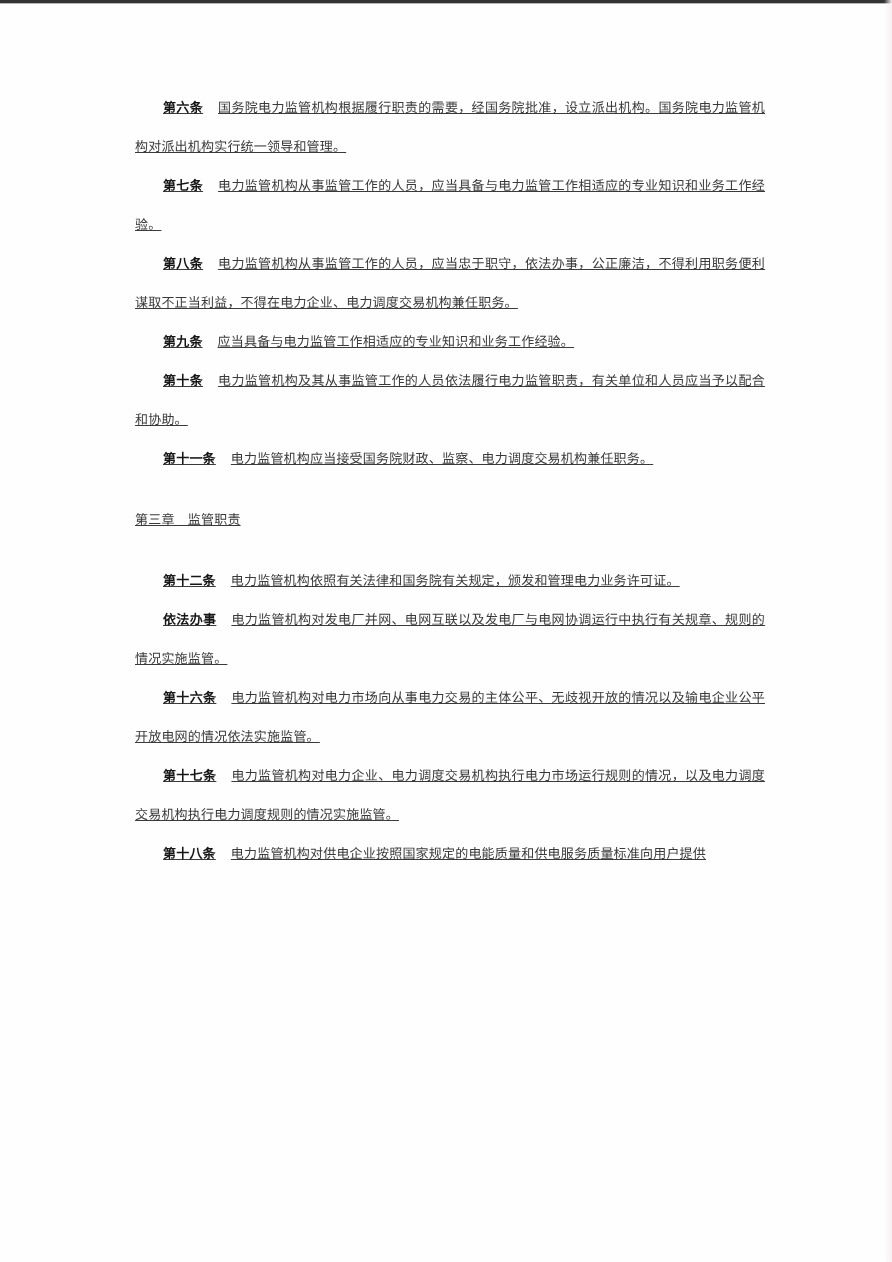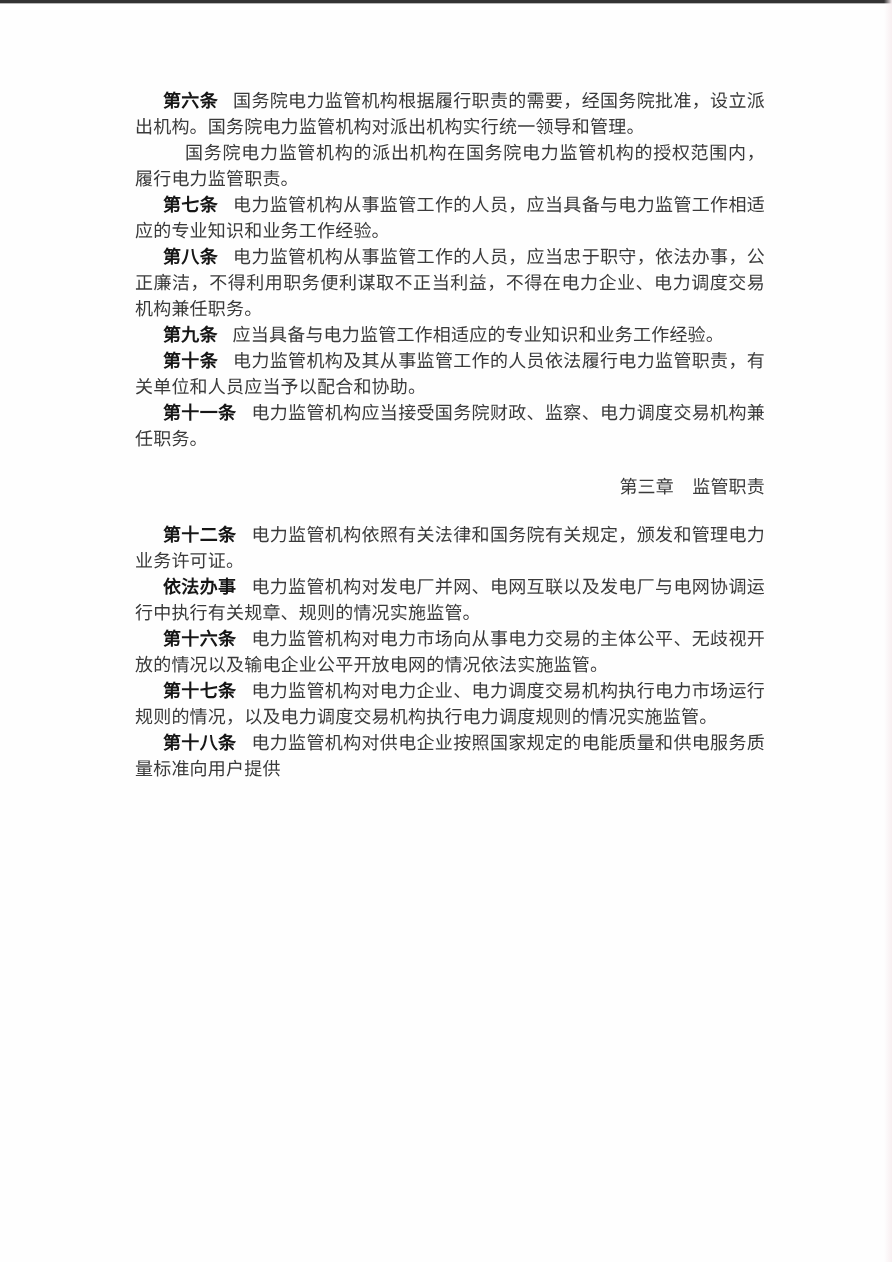--- a/index.html
+++ b/index.html
@@ -28,53 +28,53 @@
     width: 8px;
     height: 1262px;
     background: linear-gradient(to right, rgba(255,255,255,0), #f8eff1);
   }
   .page-content {
     position: absolute;
     left: 135px;
     top: 88px;
     width: 630px;
     color: var(--text-color, #3a3a3a);
-    font-size: 18px;
-    line-height: 26px;
+    font-size: 13px;
+    line-height: 39px;
     letter-spacing: 0.2px;
+    text-decoration: underline;
   }
   p.para {
     margin: 0;
     text-align: justify;
     text-justify: inter-character;
     word-break: break-all;
   }
   p.article { text-indent: 28px; }
   p.sub     { text-indent: 50px; }
   p.chapter {
     text-indent: 0;
-    text-align: right;
+    text-align: left;
     margin: 22px 0;
   }
   .art {
     font-weight: bold;
     color: #161616;
     margin-right: 15px;
   }
 </style>
 </head>
 <body style="background: rgb(254, 254, 254);">
 
 <div class="top-edge"></div>
 <div class="right-edge"></div>
 
 <main class="page-content">
 
 <p class="para article"><b class="art">第六条</b><span>国务院电力监管机构根据履行职责的需要，经国务院批准，设立派出机构。国务院电力监管机构对派出机构实行统一领导和管理。</span></p>
-    <p class="para sub"><span>国务院电力监管机构的派出机构在国务院电力监管机构的授权范围内，履行电力监管职责。</span></p>
     <p class="para article"><b class="art">第七条</b><span>电力监管机构从事监管工作的人员，应当具备与电力监管工作相适应的专业知识和业务工作经验。</span></p>
     <p class="para article"><b class="art">第八条</b><span>电力监管机构从事监管工作的人员，应当忠于职守，依法办事，公正廉洁，不得利用职务便利谋取不正当利益，不得在电力企业、电力调度交易机构兼任职务。</span></p>
     <p class="para article"><b class="art">第九条</b><span>应当具备与电力监管工作相适应的专业知识和业务工作经验。</span></p>
     <p class="para article"><b class="art">第十条</b><span>电力监管机构及其从事监管工作的人员依法履行电力监管职责，有关单位和人员应当予以配合和协助。</span></p>
     <p class="para article"><b class="art">第十一条</b><span>电力监管机构应当接受国务院财政、监察、电力调度交易机构兼任职务。</span></p>
     <p class="para chapter"><span>第三章　监管职责</span></p>
     <p class="para article"><b class="art">第十二条</b><span>电力监管机构依照有关法律和国务院有关规定，颁发和管理电力业务许可证。</span></p>
     <p class="para article"><b class="art">依法办事</b><span>电力监管机构对发电厂并网、电网互联以及发电厂与电网协调运行中执行有关规章、规则的情况实施监管。</span></p>
     <p class="para article"><b class="art">第十六条</b><span>电力监管机构对电力市场向从事电力交易的主体公平、无歧视开放的情况以及输电企业公平开放电网的情况依法实施监管。</span></p>
     <p class="para article"><b class="art">第十七条</b><span>电力监管机构对电力企业、电力调度交易机构执行电力市场运行规则的情况，以及电力调度交易机构执行电力调度规则的情况实施监管。</span></p>

